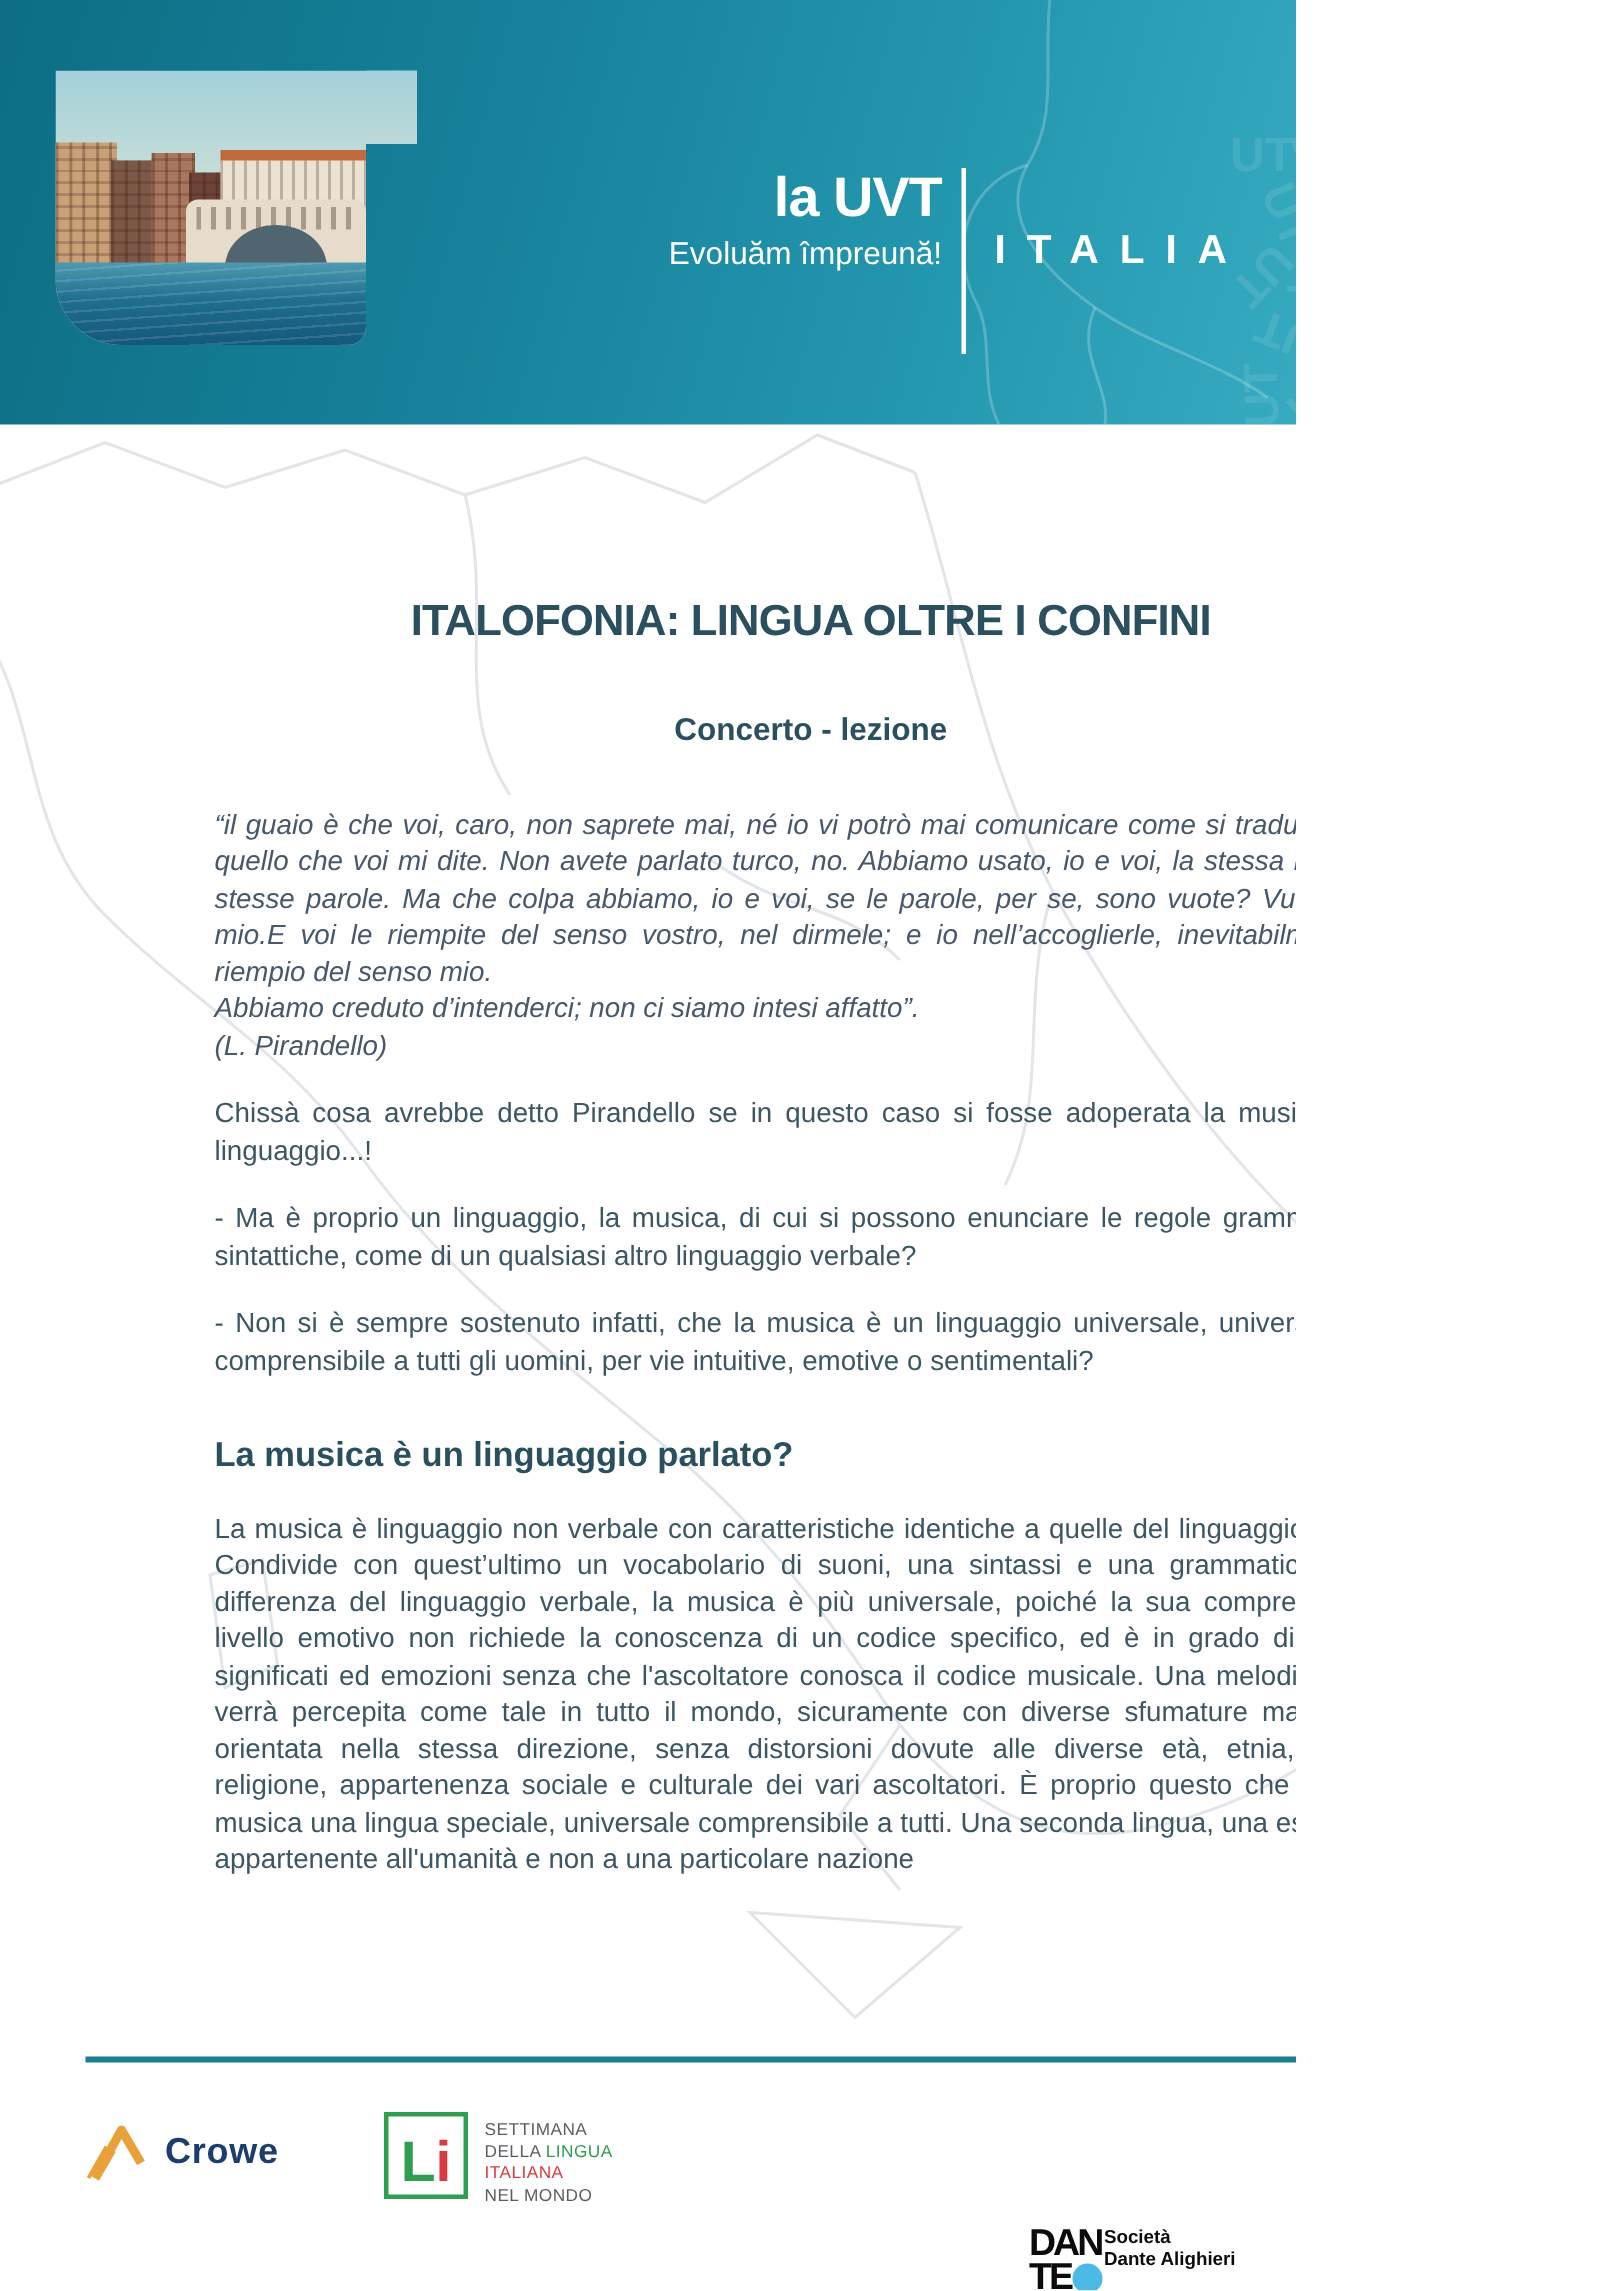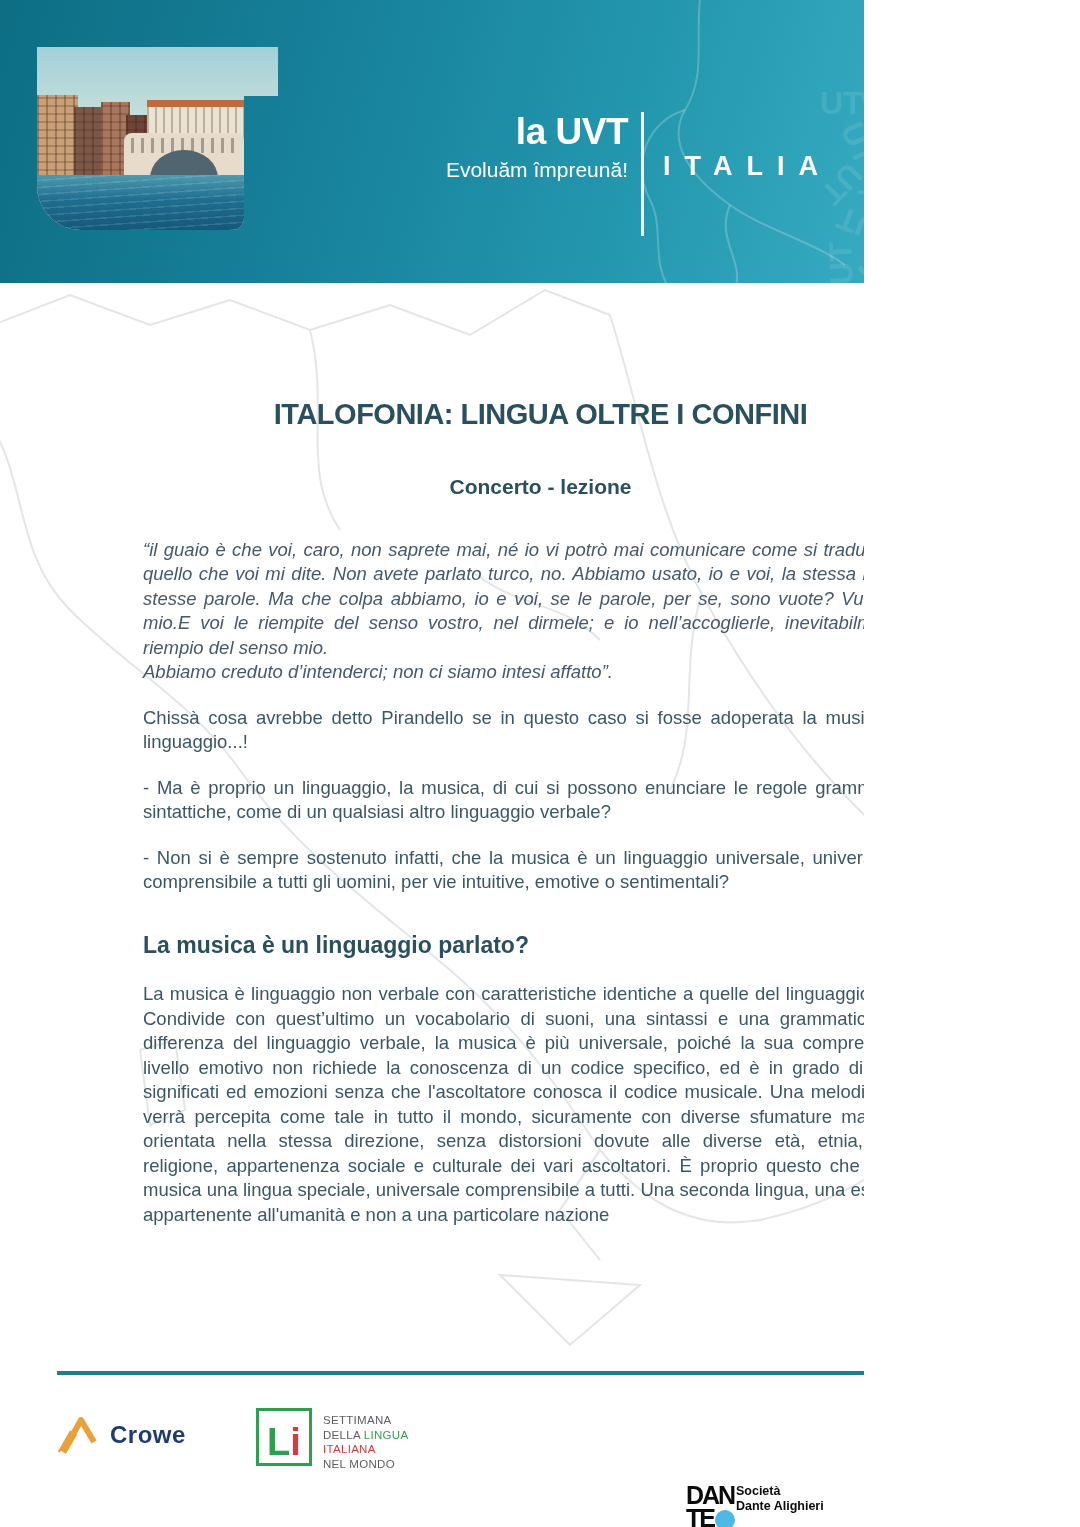--- a/index.html
+++ b/index.html
@@ -191,20 +191,21 @@
     <path d="M700,330 C680,400 700,460 670,520"></path>
   </svg>
 
   <main class="article">
     <h1>ITALOFONIA: LINGUA OLTRE I CONFINI</h1>
     <h2>Concerto - lezione</h2>
 
     <div class="quote">
       <span>“il guaio è che voi, caro, non saprete mai, né io vi potrò mai comunicare come si traduca in me quello che voi mi dite. Non avete parlato turco, no. Abbiamo usato, io e voi, la stessa lingua, le stesse parole. Ma che colpa abbiamo, io e voi, se le parole, per se, sono vuote? Vuote, caro mio.E voi le riempite del senso vostro, nel dirmele; e io nell’accoglierle, inevitabilmente, le riempio del senso mio.</span>
       <span class="q2">Abbiamo creduto d’intenderci; non ci siamo intesi affatto”.</span>
+      <span class="attr">(L. Pirandello)</span>
     </div>
 
     <p class="para">Chissà cosa avrebbe detto Pirandello se in questo caso si fosse adoperata la musica come linguaggio...!</p>
     <p class="para">- Ma è proprio un linguaggio, la musica, di cui si possono enunciare le regole grammaticali e sintattiche, come di un qualsiasi altro linguaggio verbale?</p>
     <p class="para">- Non si è sempre sostenuto infatti, che la musica è un linguaggio universale, universalmente comprensibile a tutti gli uomini, per vie intuitive, emotive o sentimentali?</p>
 
     <h3>La musica è un linguaggio parlato?</h3>
     <p class="section-body">La musica è linguaggio non verbale con caratteristiche identiche a quelle del linguaggio parlato. Condivide con quest’ultimo un vocabolario di suoni, una sintassi e una grammatica, ma a differenza del linguaggio verbale, la musica è più universale, poiché la sua comprensione a livello emotivo non richiede la conoscenza di un codice specifico, ed è in grado di evocare significati ed emozioni senza che l'ascoltatore conosca il codice musicale. Una melodia allegra verrà percepita come tale in tutto il mondo, sicuramente con diverse sfumature ma sempre orientata nella stessa direzione, senza distorsioni dovute alle diverse età, etnia, genere, religione, appartenenza sociale e culturale dei vari ascoltatori. È proprio questo che rende la musica una lingua speciale, universale comprensibile a tutti. Una seconda lingua, una esperando appartenente all'umanità e non a una particolare nazione</p>
   </main>
 

